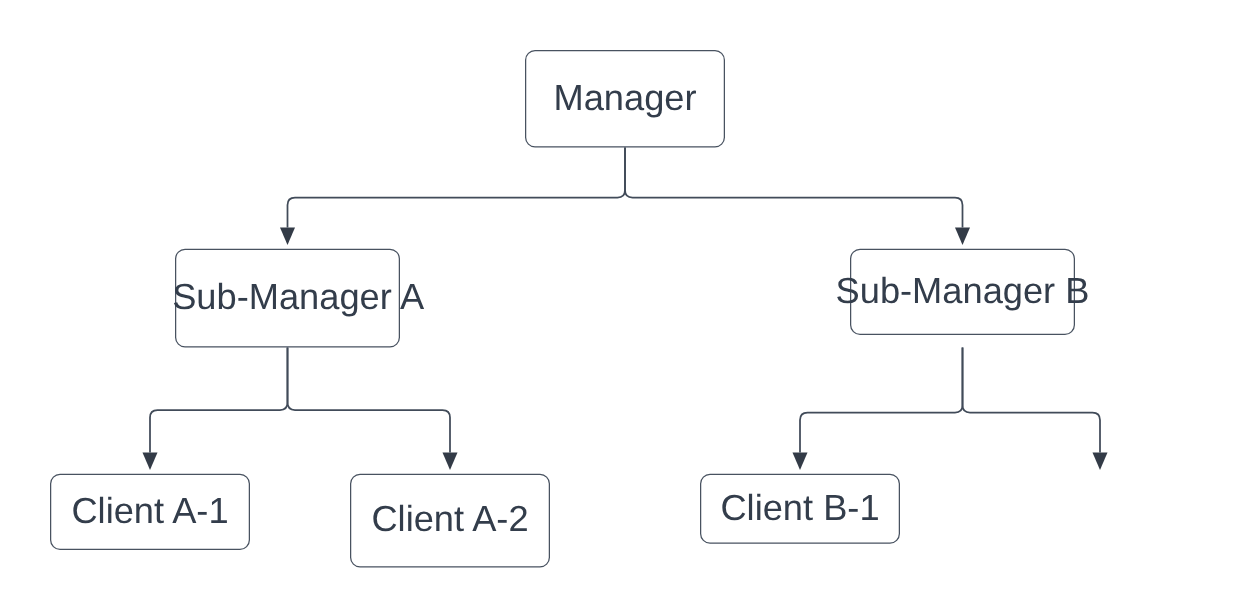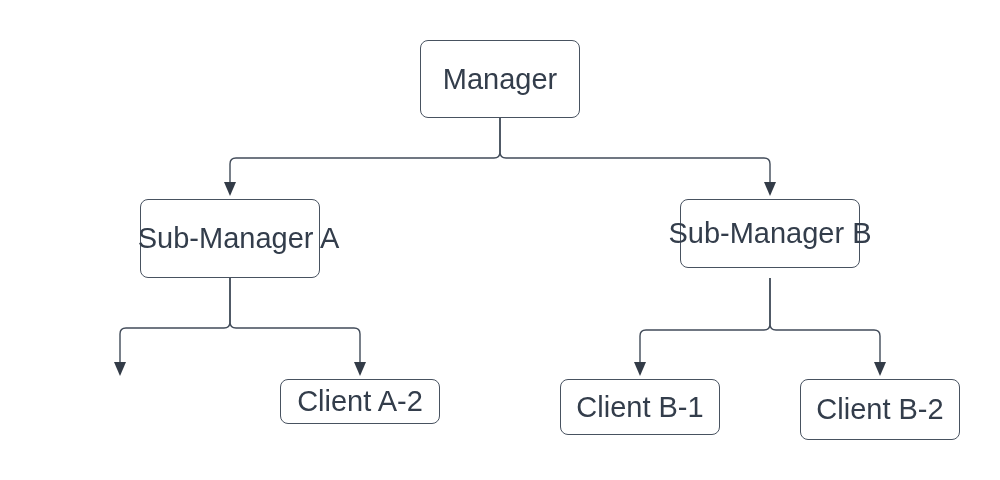--- a/index.html
+++ b/index.html
@@ -68,22 +68,22 @@
 
   <div class="node" style="left: 420px; top: 40px; width: 160px; height: 78px;">
     <span class="label">Manager</span>
   </div>
   <div class="node" style="left: 140px; top: 199px; width: 180px; height: 79px; padding-left: 17px;">
     <span class="label">Sub-Manager A</span>
   </div>
   <div class="node" style="left: 680px; top: 199px; width: 180px; height: 69px;">
     <span class="label">Sub-Manager B</span>
   </div>
-  <div class="node" style="left: 280px; top: 379px; width: 160px; height: 45px; text-align: center;">
+  <div class="node" style="left: 40px; top: 379px; width: 160px; height: 61px;">
+    <span class="label">Client A-1</span>
+  </div>
+  <div class="node" style="left: 280px; top: 379px; width: 160px; height: 75px; text-align: center;">
     <span class="label">Client A-2</span>
   </div>
   <div class="node" style="left: 560px; top: 379px; width: 160px; height: 56px;">
     <span class="label">Client B-1</span>
   </div>
-  <div class="node" style="left: 800px; top: 379px; width: 160px; height: 61px;">
-    <span class="label">Client B-2</span>
-  </div>
 </div>
 
 </body></html>

